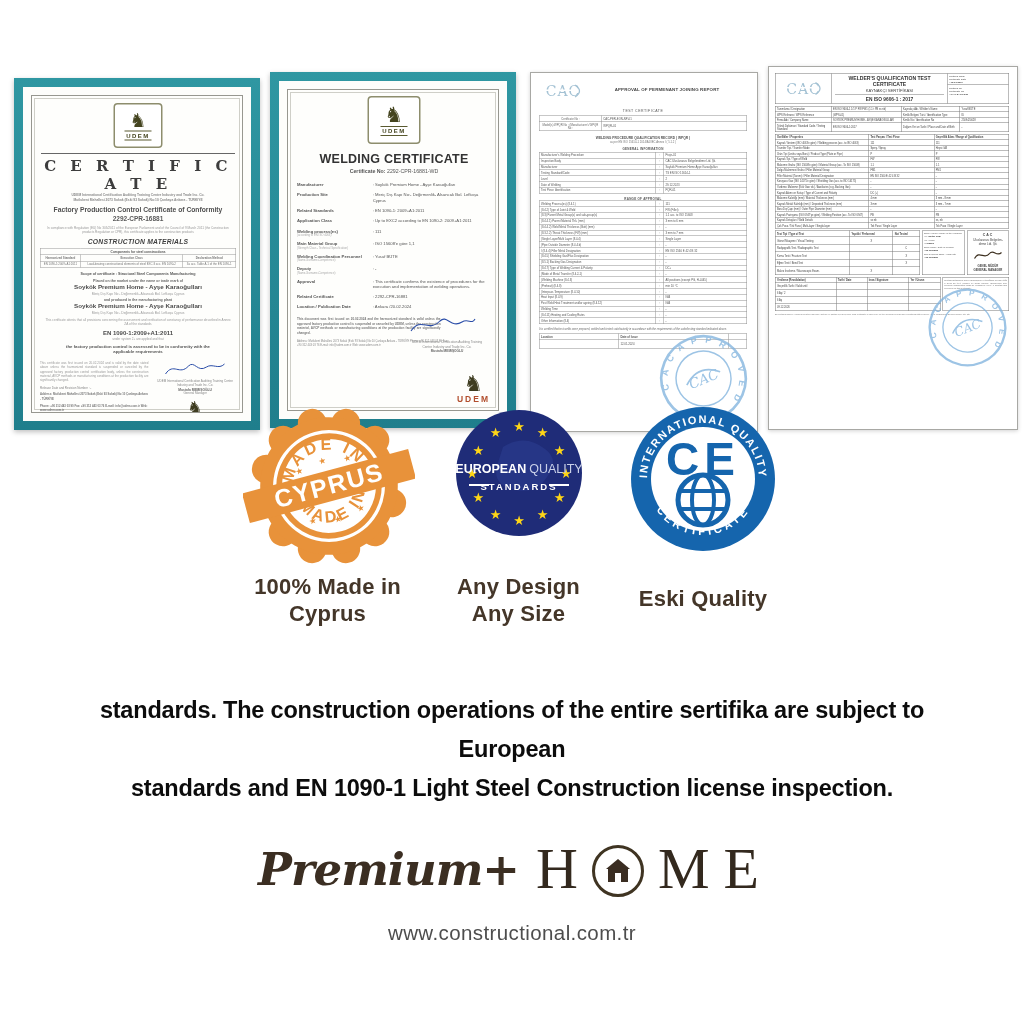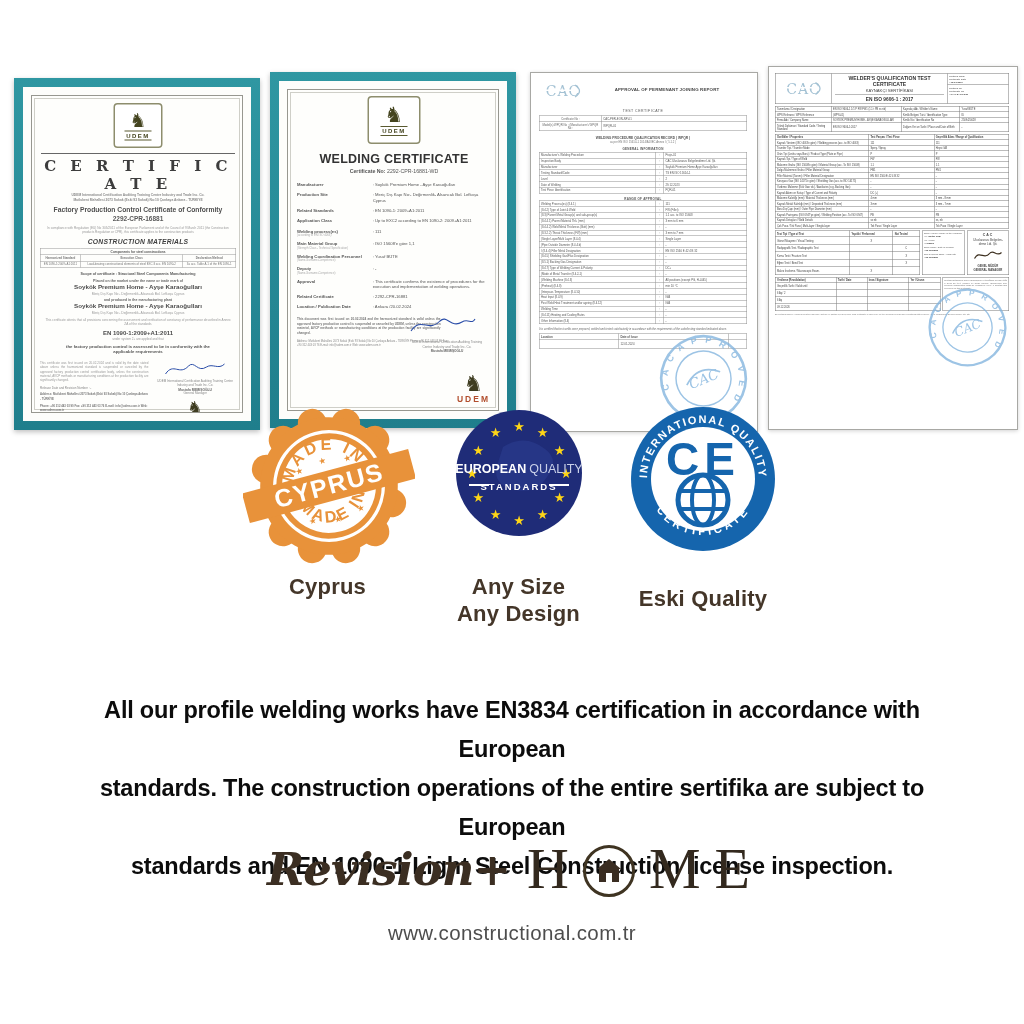--- a/index.html
+++ b/index.html
@@ -898,38 +898,38 @@
     <circle cx="76" cy="97" r="25" stroke="#1565AD" stroke-width="5" fill="none"></circle>
     <g clip-path="url(#ceGlobe)" stroke="#1565AD" stroke-width="4" fill="none">
       <ellipse cx="76" cy="97" rx="11" ry="25"></ellipse>
       <line x1="51" y1="88" x2="101" y2="88"></line>
       <line x1="51" y1="106" x2="101" y2="106"></line>
     </g>
   </g>
 </svg>
 
 <div id="feat1" class="feature">
+  <div>100% Made in</div>
   <div>Cyprus</div>
 </div>
 <div id="feat2" class="feature">
+  <div>Any Design</div>
   <div>Any Size</div>
-  <div>Any Design</div>
 </div>
 <div id="feat3" class="feature">
   <div>Eski Quality</div>
 </div>
 
 <div id="para" class="abs">
-  <div>All our profile welding works have EN3834 certification in accordance with European</div>
   <div>standards. The construction operations of the entire sertifika are subject to European</div>
   <div>standards and EN 1090-1 Light Steel Construction license inspection.</div>
 </div>
 
 <div id="brand" class="abs">
-  <span class="brand-script">Revision+</span>
+  <span class="brand-script">Premium+</span>
   <span class="home-letter">H</span>
   <span class="home-o">
     <svg width="28" height="26" viewBox="0 0 28 26">
       <polygon points="14,1 26,11 2,11" fill="#3a2d22"></polygon>
       <rect x="4" y="11" width="20" height="13" fill="#3a2d22"></rect>
       <rect x="11" y="15" width="6" height="9" fill="#ffffff"></rect>
     </svg>
   </span>
   <span class="home-letter">M</span>
   <span class="home-letter">E</span>

